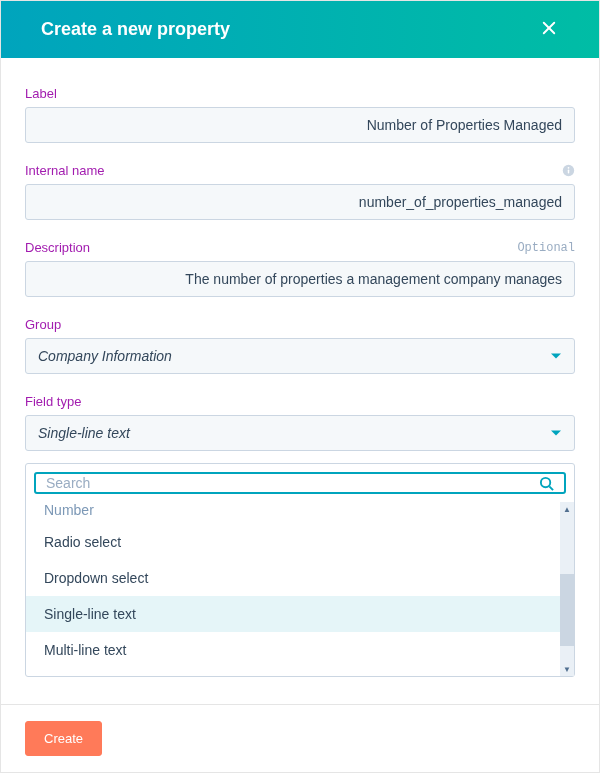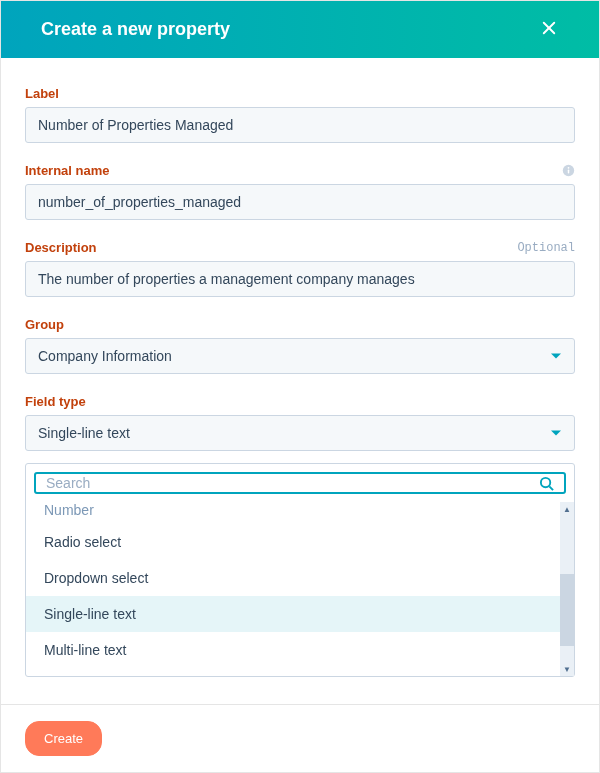--- a/index.html
+++ b/index.html
@@ -49,22 +49,22 @@
 
     .field-group { margin-bottom: 20px; }
     .field-label-row {
       display: flex;
       justify-content: space-between;
       align-items: center;
       margin-bottom: 6px;
     }
     .field-label {
       font-size: 13px;
-      color: #c2410c;
-      font-weight: 700;
+      color: #a21caf;
+      font-weight: 400;
     }
     .optional-tag {
       font-size: 12px;
       color: #99acc2;
       font-family: Liberation Mono, monospace;
     }
     .info-icon {
       width: 13px;
       height: 13px;
       display: inline-flex;
@@ -73,35 +73,37 @@
 
     .text-input {
       width: 100%;
       padding: 9px 12px;
       border: 1px solid #cbd6e2;
       background: #f5f8fa;
       border-radius: 3px;
       font-size: 14px;
       color: #33475b;
       font-family: inherit;
+      text-align: right;
     }
     .text-input::placeholder { color: #99acc2; }
 
     .select-box {
       width: 100%;
       padding: 9px 12px;
       border: 1px solid #cbd6e2;
       background: #f5f8fa;
       border-radius: 3px;
       font-size: 14px;
       color: #33475b;
       display: flex;
       justify-content: space-between;
       align-items: center;
       cursor: pointer;
+      font-style: italic;
     }
     .caret-down { width: 12px; height: 12px; display: inline-flex; }
     .caret-down svg { width: 12px; height: 12px; fill: #00a4bd; }
 
     .dropdown-panel {
       margin-top: 12px;
       border: 1px solid #cbd6e2;
       border-radius: 3px;
       background: #fff;
       position: relative;
@@ -181,21 +183,21 @@
 
     .modal-footer {
       border-top: 1px solid #e5e5e5;
       padding: 16px 24px;
       background: #fff;
       display: flex;
       gap: 10px;
     }
     .btn {
       padding: 9px 18px;
-      border-radius: 14px;
+      border-radius: 3px;
       font-size: 13px;
       font-weight: 500;
       cursor: pointer;
       font-family: inherit;
     }
     .btn-primary {
       background: #ff7a59;
       color: #fff;
       border: 1px solid #ff7a59;
     }

